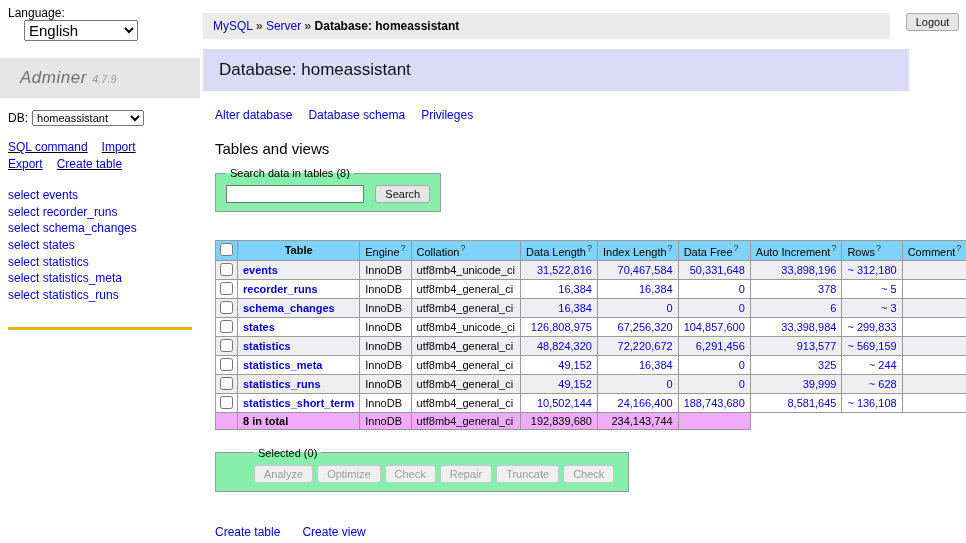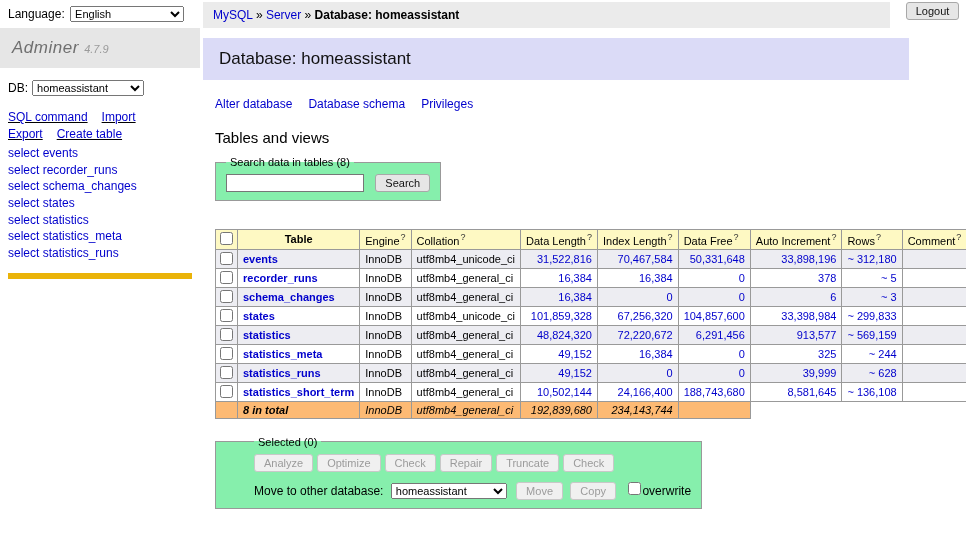--- a/index.html
+++ b/index.html
@@ -10,39 +10,39 @@
     font-family: "Liberation Sans", "DejaVu Sans", sans-serif;
     font-size: 12px;
   }
   a { color: #0000cc; text-decoration: none; }
 
   .layout { display: flex; width: 966px; }
 
   
   .sidebar { flex: 0 0 200px; width: 200px; }
   .lang-row { padding: 6px 8px 5px; }
-  .lang-row select { width: 114px; font-size: 11px; margin-left: 2px; }
+  .lang-row select { width: 114px; font-size: 15px; margin-left: 16px; }
   select { font-family: inherit; }
   .brand {
-    background: #e6e6e6; padding: 10px 12px; margin-top: 1px;
+    background: #e6e6e6; padding: 10px 20px; margin-top: 12px;
     color: #6f6f6f;
   }
   .brand .app { font-size: 17px; font-style: italic; letter-spacing: .5px; }
   .brand .ver { font-size: 11px; color: #9a9a9a; font-style: italic; margin-left: 2px; }
   .menu { padding: 12px 8px 0; }
   .db-row select { width: 112px; font-size: 11px; margin-left: 4px; }
   .side-links { margin-top: 14px; }
   .link-row { margin: 0 0 3px; text-decoration: underline; }
   .link-row a { margin-right: 14px; }
-  .tables-list { margin-top: 4px; padding-bottom: 12px; border-bottom: 6px solid #eab308; }
+  .tables-list { margin-top: 16px; padding-bottom: 24px; border-bottom: 3px solid #eab308; }
   .tables-list a { display: block; padding: 1.3px 0; }
 
   
   .main { flex: 1; padding-left: 3px; }
-  .topbar { display: flex; align-items: flex-start; padding-top: 2px; }
+  .topbar { display: flex; align-items: flex-start; padding-top: 13px; }
   .breadcrumb {
     flex: 1; background: #ebebeb; padding: 6px 10px; height: 26px;
     margin-right: 16px;
   }
   .breadcrumb .sep { color: #000; }
   .logout-btn { margin-right: 8px; }
 
   h2.page-title {
     background: #dbdbf7; font-weight: normal; font-size: 17px;
     margin: 10px 58px 0 0; padding: 11px 16px; color: #111;
@@ -65,31 +65,31 @@
     border: 1px solid #a8a8a8; background: #e6e6e6; border-radius: 3px; color: #111;
   }
   button:disabled { color: #9b9b9b; background: #f0f0f0; border-color: #c8c8c8; }
   .search-fs input[type="text"] { margin-right: 8px; }
 
   
   table.db-table {
     border-collapse: collapse; margin: 12px 0 0 12px; font-size: 11px;
   }
   .db-table td, .db-table th { border: 1px solid #999; padding: 2px 5px; white-space: nowrap; }
-  .db-table thead td, .db-table thead th { background: #fef9c3; }
+  .db-table thead td, .db-table thead th { background: #7dd3fc; }
   .db-table thead th { font-weight: bold; text-align: center; }
   .db-table thead td { font-weight: normal; text-align: left; }
   .db-table td.cb, .db-table thead td.cb { width: 20px; text-align: center; padding: 1px 3px; }
   .db-table tbody th { text-align: left; font-weight: bold; }
   .db-table tbody th a { font-weight: bold; }
   .db-table td.num { text-align: right; }
   .db-table td.num a { color: #0000cc; }
   .db-table td.plain { color: #000; }
   .db-table tbody tr:nth-child(odd) td, .db-table tbody tr:nth-child(odd) th { background: #ededf2; }
-  .db-table tbody tr.total td, .db-table tbody tr.total th { background: #fdba74; font-style: italic; }
+  .db-table tbody tr.total td, .db-table tbody tr.total th { background: #f0abfc; }
   .db-table td.comment { min-width: 50px; }
   sup.help { font-size: 9px; color: #333; margin-left: 1px; cursor: pointer; }
   input[type="checkbox"] { margin: 1px; }
 
   
   .selected-fs { margin-top: 17px; padding-left: 38px; }
   .selected-fs .btn-row button { margin-right: 4px; }
   .selected-fs .move-row { margin-top: 9px; }
   .selected-fs .move-row select { font-size: 11px; width: 116px; margin: 0 6px 0 4px; }
   .selected-fs .move-row button { margin-right: 4px; }
@@ -204,21 +204,21 @@
             <td class="num"><a href="#">0</a></td>
             <td class="num"><a href="#">6</a></td>
             <td class="num"><a href="#">~ 3</a></td>
             <td class="comment"></td>
           </tr>
           <tr>
             <td class="cb"><input type="checkbox" style=""></td>
             <th><a href="#">states</a></th>
             <td class="plain">InnoDB</td>
             <td class="plain">utf8mb4_unicode_ci</td>
-            <td class="num"><a href="#">101,859,328</a></td>
+            <td class="num"><a href="#">126,808,975</a></td>
             <td class="num"><a href="#">67,256,320</a></td>
             <td class="num"><a href="#">104,857,600</a></td>
             <td class="num"><a href="#">33,398,984</a></td>
             <td class="num"><a href="#">~ 299,833</a></td>
             <td class="comment"></td>
           </tr>
           <tr>
             <td class="cb"><input type="checkbox" style=""></td>
             <th><a href="#">statistics</a></th>
             <td class="plain">InnoDB</td>
@@ -274,27 +274,20 @@
             <td class="num">192,839,680</td>
             <td class="num">234,143,744</td>
             <td class="num"></td>
           </tr>
         </tbody>
     </table>
 
     <fieldset class="selected-fs">
       <legend>Selected (0)</legend>
       <div class="btn-row" id="selected-buttons"><button disabled="">Analyze</button><button disabled="">Optimize</button><button disabled="">Check</button><button disabled="">Repair</button><button disabled="">Truncate</button><button disabled="">Check</button></div>
-      <div class="move-row">
-        <span>Move to other database:</span>
-        <select><option>homeassistant</option></select>
-        <button disabled="">Move</button>
-        <button disabled="">Copy</button>
-        <label><input type="checkbox" style=""><span>overwrite</span></label>
-      </div>
     </fieldset>
 
     <div class="create-links" id="create-links"><a href="#">Create table</a><a href="#">Create view</a></div>
 
     
     
 
     
   </div>
 </div>

